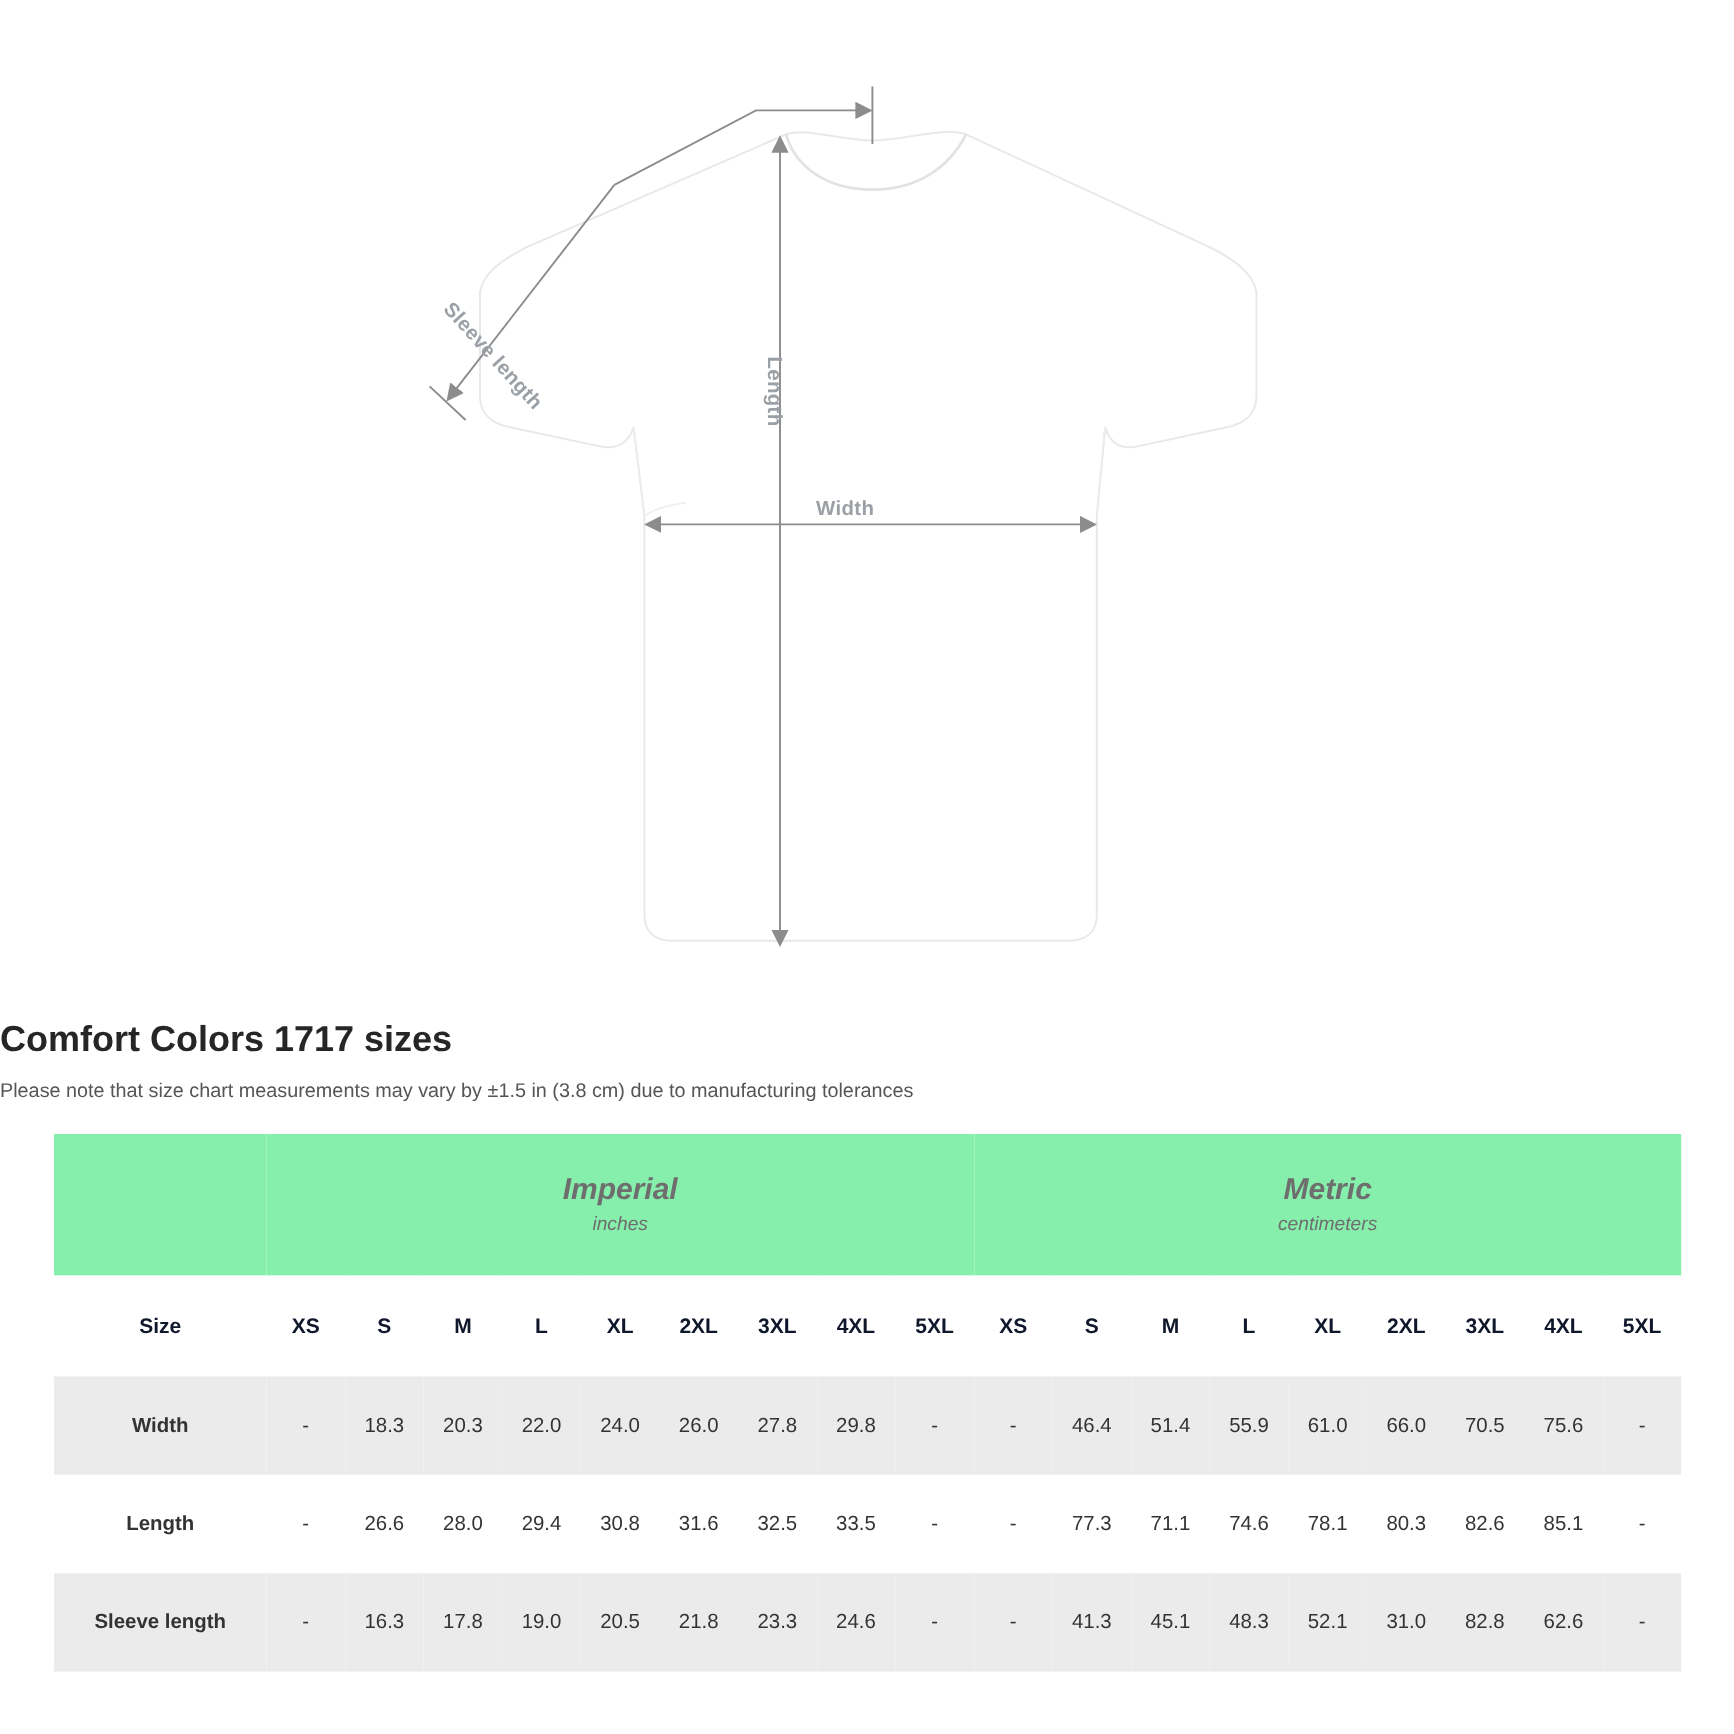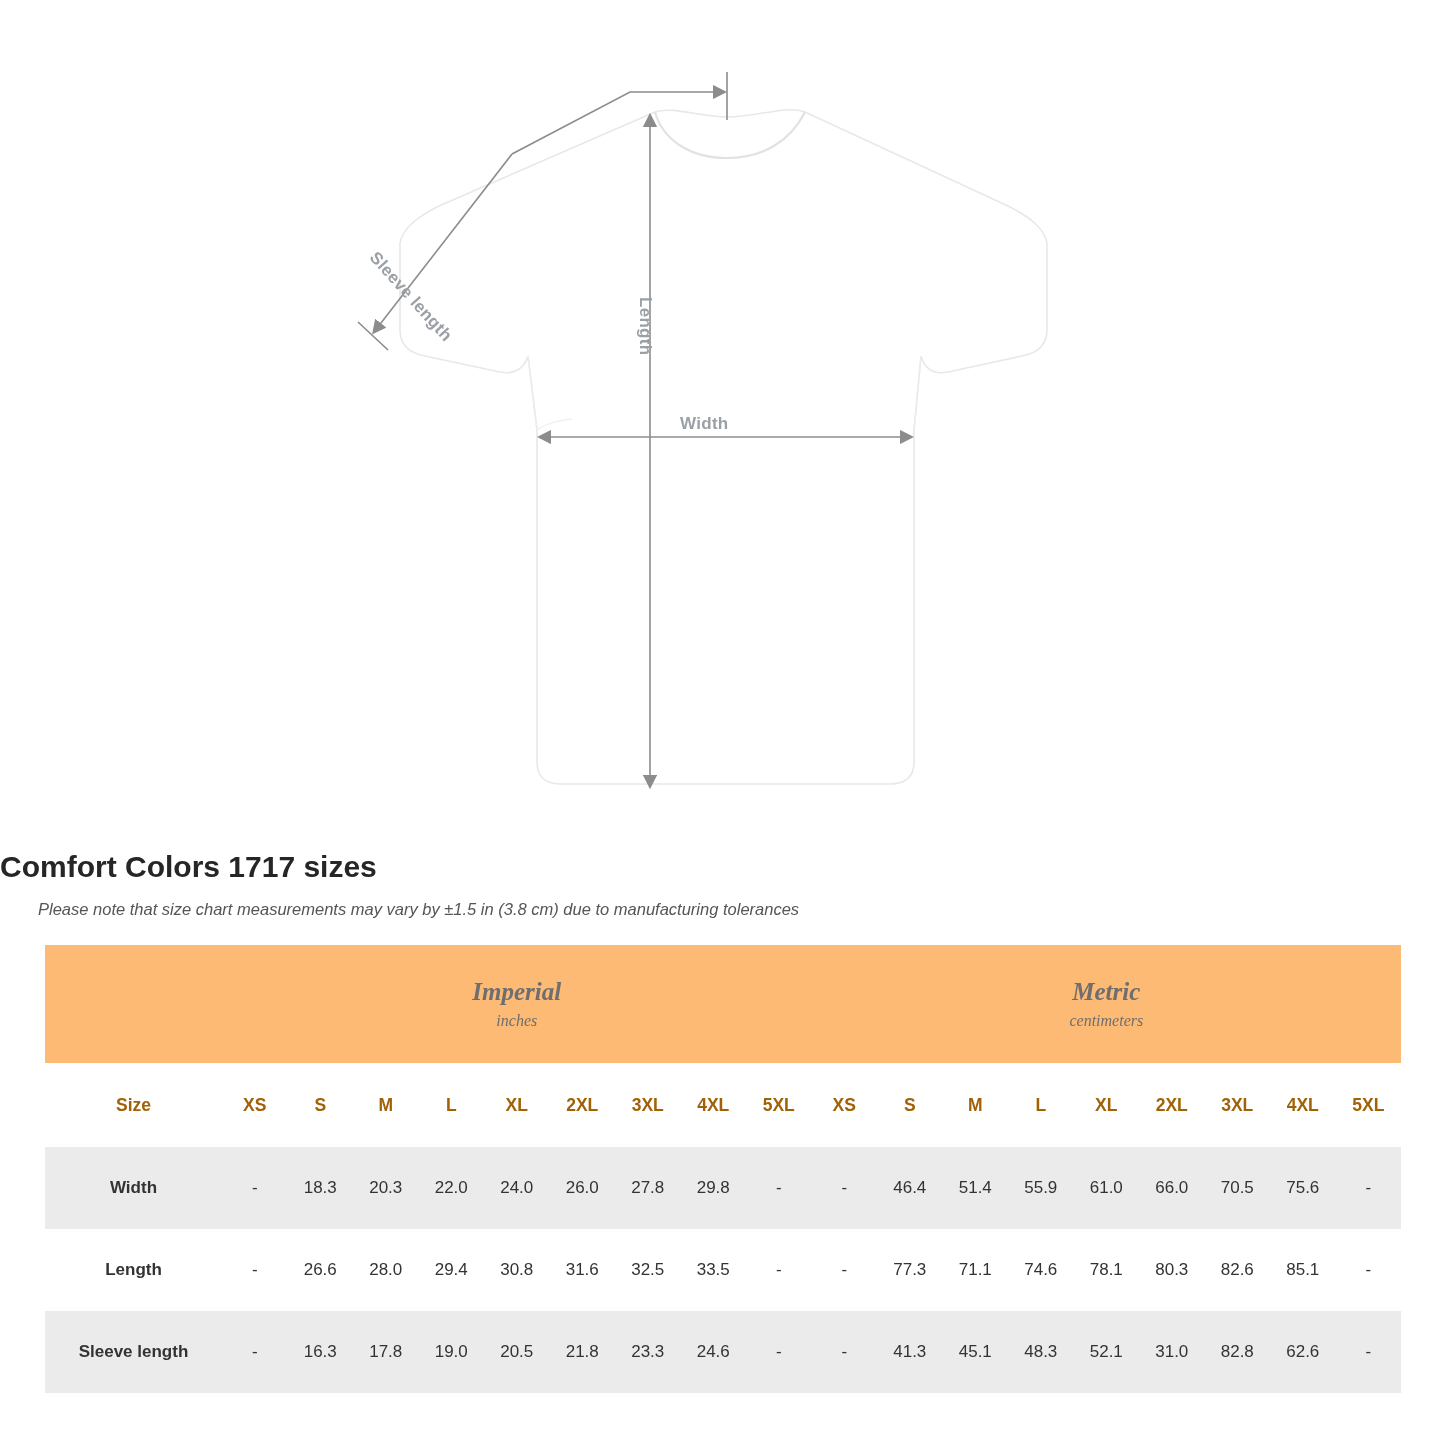--- a/index.html
+++ b/index.html
@@ -59,24 +59,22 @@
     margin-top: 20px;
   }
   .chart-title {
     font-size: 30px;
     font-weight: bold;
     color: #262626;
     margin: 0 0 16px 0;
   }
   .chart-note {
     font-size: 16.5px;
-    font-style: italic;
     color: #555555;
     margin: 0;
-    padding-left: 38px;
   }
 
   
   .table-wrap {
     margin: 26px 45px 0 45px;
     width: 1355px;
   }
   table.size-table {
     border-collapse: collapse;
     width: 100%;
@@ -84,45 +82,44 @@
   }
   table.size-table td, table.size-table th {
     text-align: center;
     vertical-align: middle;
     font-size: 17px;
     color: #333333;
     padding: 0;
   }
   
   tr.system-row td {
-    background: #fdba74;
+    background: #86efac;
     height: 118px;
     padding: 0;
-    font-family: Liberation Serif, serif;
   }
   .system-name {
     font-size: 25px;
     font-style: italic;
     font-weight: bold;
     color: #6e6e6e;
     line-height: 1.1;
   }
   .system-unit {
     font-size: 16px;
     font-style: italic;
     color: #6e6e6e;
     margin-top: 6px;
   }
   
   tr.size-row td {
     background: #ffffff;
     height: 84px;
     font-weight: bold;
     font-size: 17.5px;
-    color: #a16207;
+    color: #0f172a;
   }
   tr.size-row td.rowhead {
     font-weight: bold;
   }
   
   tr.data-row td {
     height: 82px;
     font-size: 17px;
   }
   tr.data-row.shaded td {

